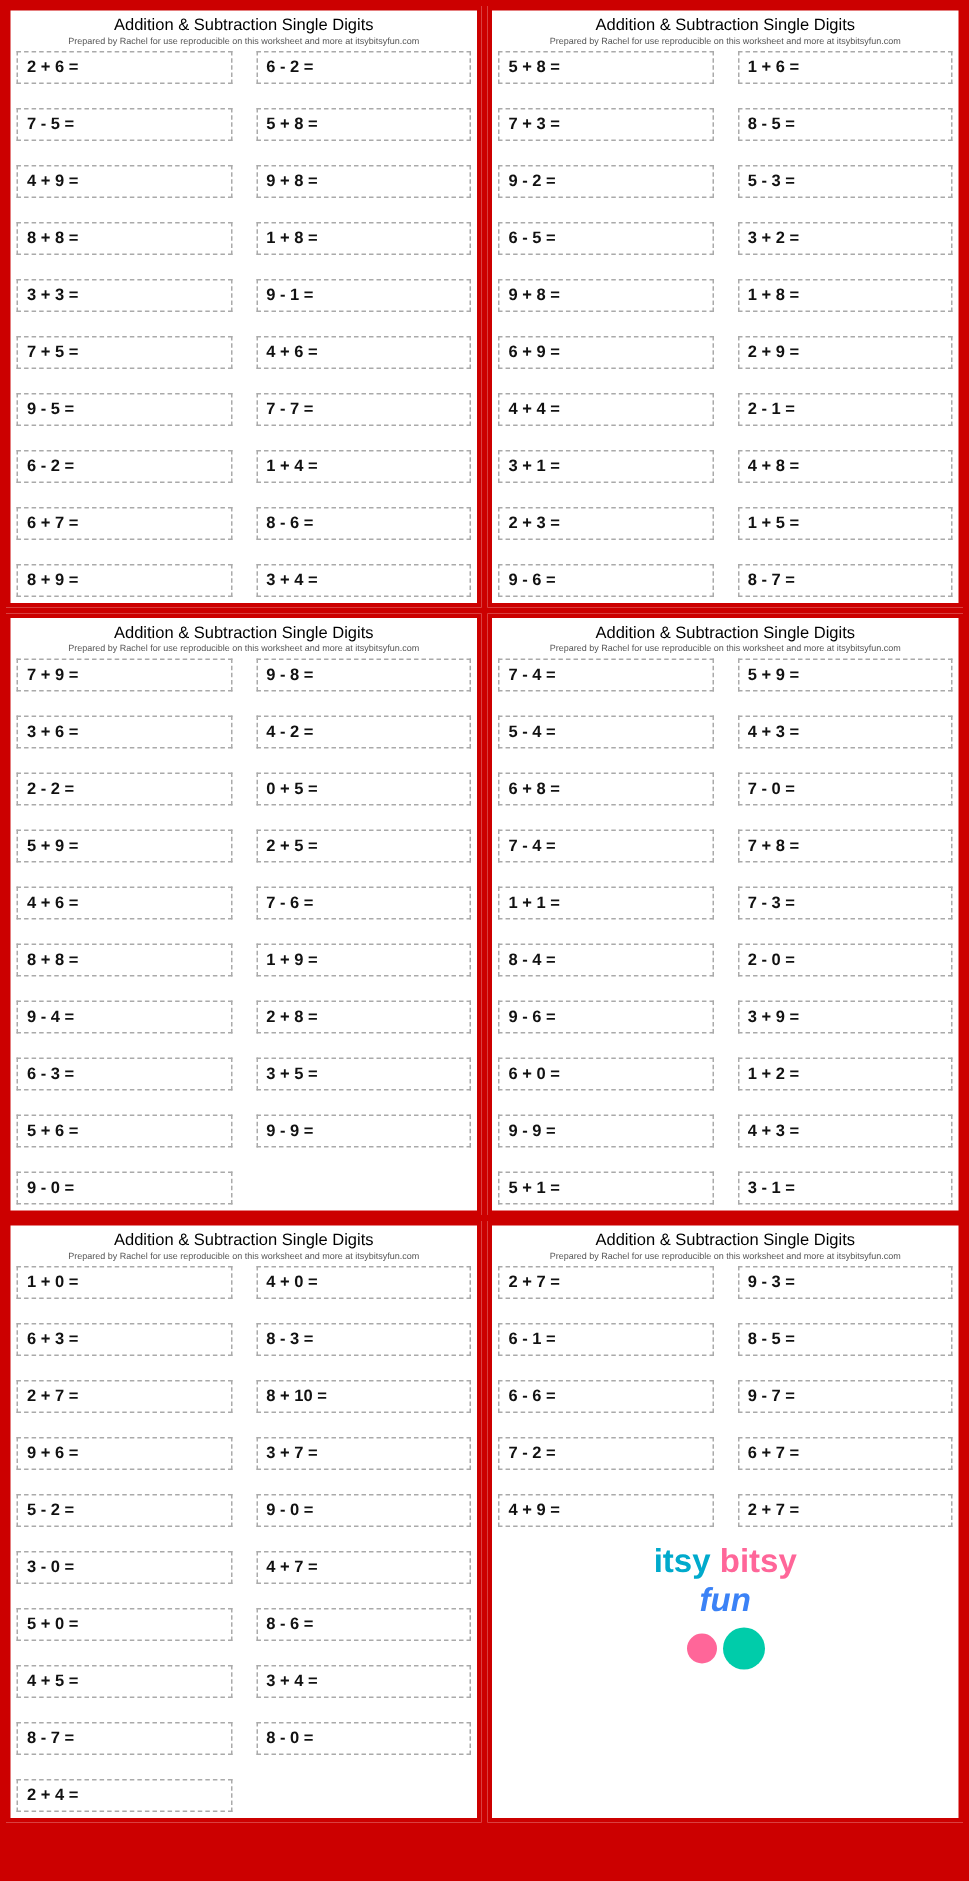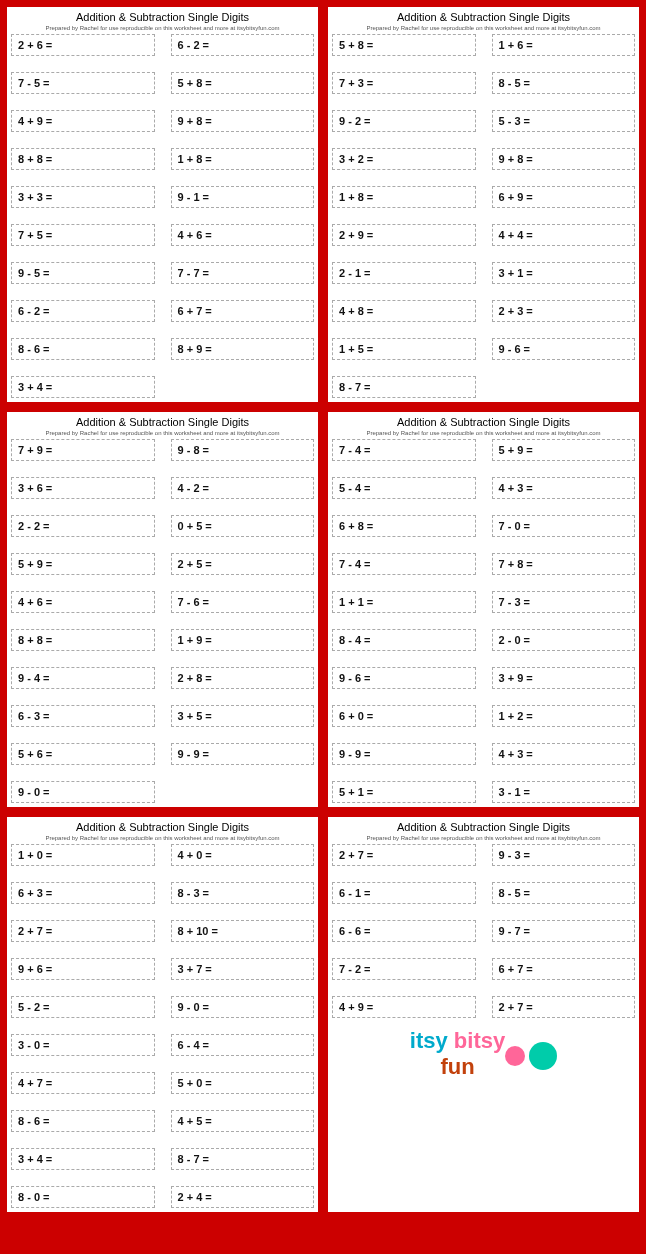--- a/index.html
+++ b/index.html
@@ -45,35 +45,35 @@
       font-size: 11px;
       font-family: 'Arial Black', Arial, sans-serif;
       font-weight: 900;
       color: #111;
       min-height: 22px;
       display: flex;
       align-items: center;
     }
     .logo-container {
       display: flex;
-      flex-direction: row;
+      flex-direction: column;
       align-items: center;
       justify-content: center;
       padding: 10px;
       position: relative;
     }
     .logo-text {
       font-size: 22px;
       font-weight: 900;
       line-height: 1.2;
       text-align: center;
     }
     .logo-itsy { color: #00aacc; }
     .logo-bitsy { color: #ff6699; }
-    .logo-fun { color: #c2410c; }
+    .logo-fun { color: #3b82f6; font-style: italic; }
     .logo-circles {
       display: flex;
       gap: 4px;
       margin-top: 4px;
       align-items: center;
       justify-content: center;
     }
     .circle-pink {
       width: 20px; height: 20px;
       background: #ff6699;
@@ -101,36 +101,38 @@
         <div class="problem-cell">9 + 8 =</div>
         <div class="problem-cell">8 + 8 =</div>
         <div class="problem-cell">1 + 8 =</div>
         <div class="problem-cell">3 + 3 =</div>
         <div class="problem-cell">9 - 1 =</div>
         <div class="problem-cell">7 + 5 =</div>
         <div class="problem-cell">4 + 6 =</div>
         <div class="problem-cell">9 - 5 =</div>
         <div class="problem-cell">7 - 7 =</div>
         <div class="problem-cell">6 - 2 =</div>
+        <div class="problem-cell">1 + 4 =</div>
         <div class="problem-cell">6 + 7 =</div>
         <div class="problem-cell">8 - 6 =</div>
         <div class="problem-cell">8 + 9 =</div>
         <div class="problem-cell">3 + 4 =</div>
       </div>
     </div>
     <div class="worksheet">
       <div class="ws-title">Addition &amp; Subtraction Single Digits</div>
       <div class="ws-subtitle">Prepared by Rachel for use reproducible on this worksheet and more at itsybitsyfun.com</div>
       <div class="problems-grid">
         <div class="problem-cell">5 + 8 =</div>
         <div class="problem-cell">1 + 6 =</div>
         <div class="problem-cell">7 + 3 =</div>
         <div class="problem-cell">8 - 5 =</div>
         <div class="problem-cell">9 - 2 =</div>
         <div class="problem-cell">5 - 3 =</div>
+        <div class="problem-cell">6 - 5 =</div>
         <div class="problem-cell">3 + 2 =</div>
         <div class="problem-cell">9 + 8 =</div>
         <div class="problem-cell">1 + 8 =</div>
         <div class="problem-cell">6 + 9 =</div>
         <div class="problem-cell">2 + 9 =</div>
         <div class="problem-cell">4 + 4 =</div>
         <div class="problem-cell">2 - 1 =</div>
         <div class="problem-cell">3 + 1 =</div>
         <div class="problem-cell">4 + 8 =</div>
         <div class="problem-cell">2 + 3 =</div>
@@ -198,21 +200,20 @@
         <div class="problem-cell">4 + 0 =</div>
         <div class="problem-cell">6 + 3 =</div>
         <div class="problem-cell">8 - 3 =</div>
         <div class="problem-cell">2 + 7 =</div>
         <div class="problem-cell">8 + 10 =</div>
         <div class="problem-cell">9 + 6 =</div>
         <div class="problem-cell">3 + 7 =</div>
         <div class="problem-cell">5 - 2 =</div>
         <div class="problem-cell">9 - 0 =</div>
         <div class="problem-cell">3 - 0 =</div>
-        <div class="problem-cell">6 - 4 =</div>
         <div class="problem-cell">4 + 7 =</div>
         <div class="problem-cell">5 + 0 =</div>
         <div class="problem-cell">8 - 6 =</div>
         <div class="problem-cell">4 + 5 =</div>
         <div class="problem-cell">3 + 4 =</div>
         <div class="problem-cell">8 - 7 =</div>
         <div class="problem-cell">8 - 0 =</div>
         <div class="problem-cell">2 + 4 =</div>
       </div>
     </div>

